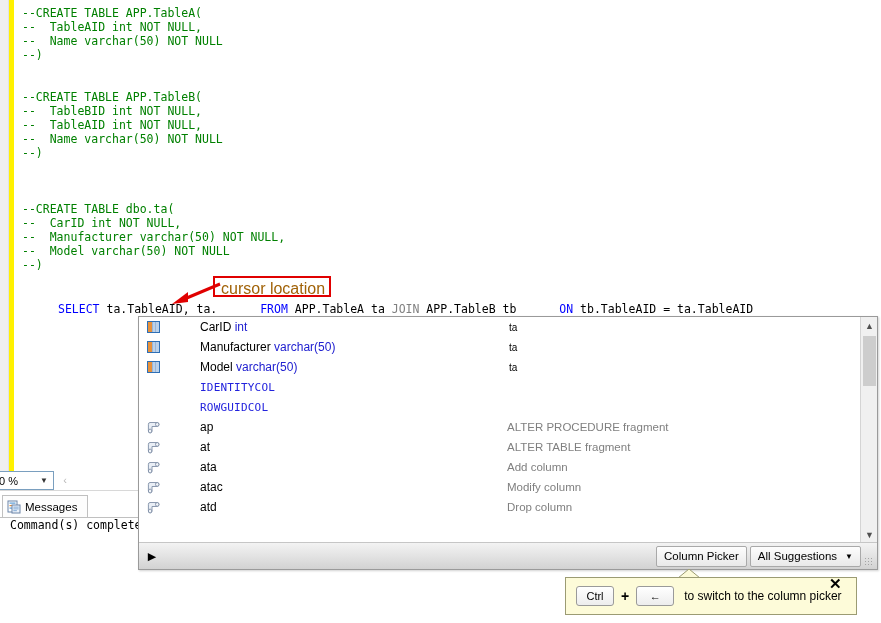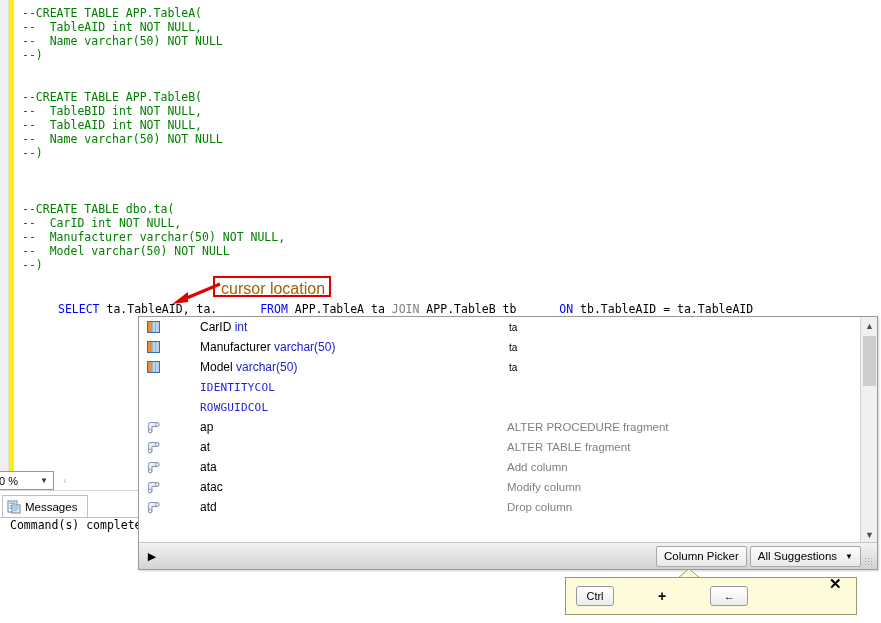--- a/index.html
+++ b/index.html
@@ -99,21 +99,21 @@
     font-size:11.5px; color:#000;
   }
   .msg-tab-ic { width:14px; height:14px; margin-right:4px; position:relative; }
   .msg-body { position:absolute; left:0; top:517px; width:138px; height:30px; background:#ffffff; border-top:1px solid #c0c0c0; }
   .msg-text { position:absolute; left:10px; top:518px; font-family:"DejaVu Sans Mono", monospace; font-size:11.5px; color:#000; white-space:nowrap; }
 
   
   .tip {
     position:absolute; left:565px; top:577px; width:292px; height:38px;
     background:#fdfbd9; border:1px solid #9b9b73; box-sizing:border-box;
-    display:flex; align-items:center; padding-left:10px;gap:37px;
+    display:flex; align-items:center; padding-left:10px;
   }
   .tip-pointer { position:absolute; left:678px; top:569px; width:22px; height:9px; }
   .key {
     min-width:38px; height:20px; background:linear-gradient(to bottom,#ffffff,#ededed);
     border:1px solid #9a9a9a; border-radius:3px; font-size:11px; color:#000;
     display:flex; align-items:center; justify-content:center; padding:0 5px; box-sizing:border-box;
   }
   .plus { font-size:14px; font-weight:bold; margin:0 7px; color:#000; }
   .tip-text { font-size:12px; color:#000; margin-left:10px; white-space:nowrap; }
   .tip-close { position:absolute; left:829px; top:576px; font-size:15px; font-weight:bold; color:#000; line-height:1; }
@@ -326,16 +326,17 @@
     </div>
   </div>
 
   <svg class="tip-pointer" viewBox="0 0 22 9">
     <polygon points="0,9 11,0 22,9" fill="#fdfbd9" stroke="#9b9b73" stroke-width="1"></polygon>
   </svg>
   <div class="tip">
     <div class="key">Ctrl</div>
     <div class="plus">+</div>
     <div class="key">←</div>
+    <div class="tip-text">to switch to the column picker</div>
   </div>
   <div class="tip-close">✕</div>
 
 </div>
 
 </body></html>

